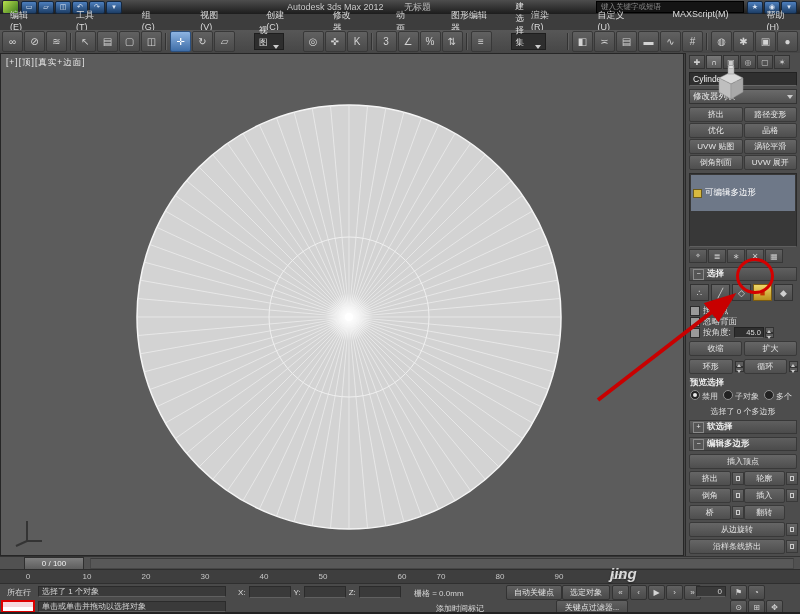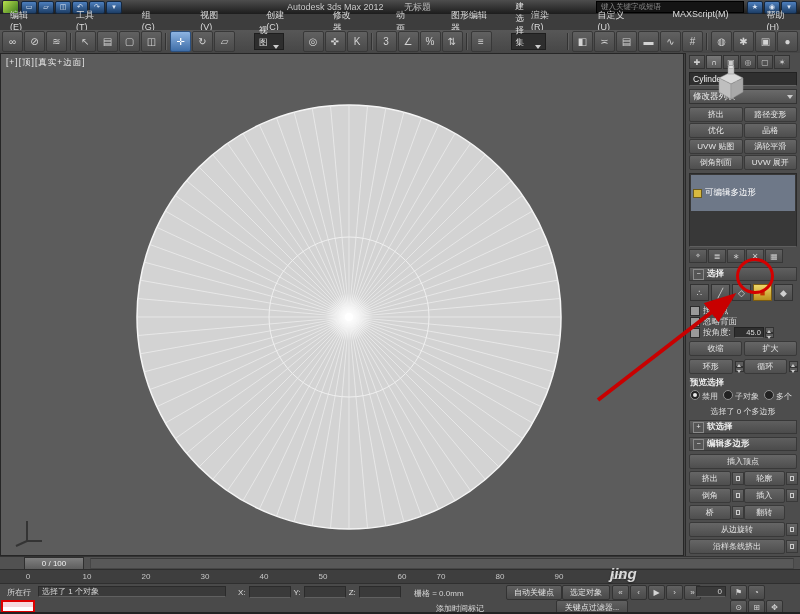--- a/index.html
+++ b/index.html
@@ -523,20 +523,23 @@
         <div class="sbicon">»</div>
       </div>
     <div class="sbfield" style="left:696px;top:2px;width:30px;justify-content:flex-end;">
       <span>0</span>
     </div>
     <div class="pbrow" style="left:730px;top:1px;" id="pb-top-extra">
         <div class="sbicon">⚑</div>
         <div class="sbicon">◔</div>
       </div>
 
+    <div class="sbfield" style="left:38px;top:17px;width:188px;">
+      <span>单击或单击并拖动以选择对象</span>
+    </div>
     <div class="txtbtn" style="left:436px;top:19px;">添加时间标记</div>
     <div class="sbbtn" style="left:556px;top:16px;width:70px;">关键点过滤器...</div>
     <div class="pbrow" style="left:730px;top:16px;" id="pb-bottom">
         <div class="sbicon">⊙</div>
         <div class="sbicon">⊞</div>
         <div class="sbicon">✥</div>
       </div>
   </div>
 
 </div>

